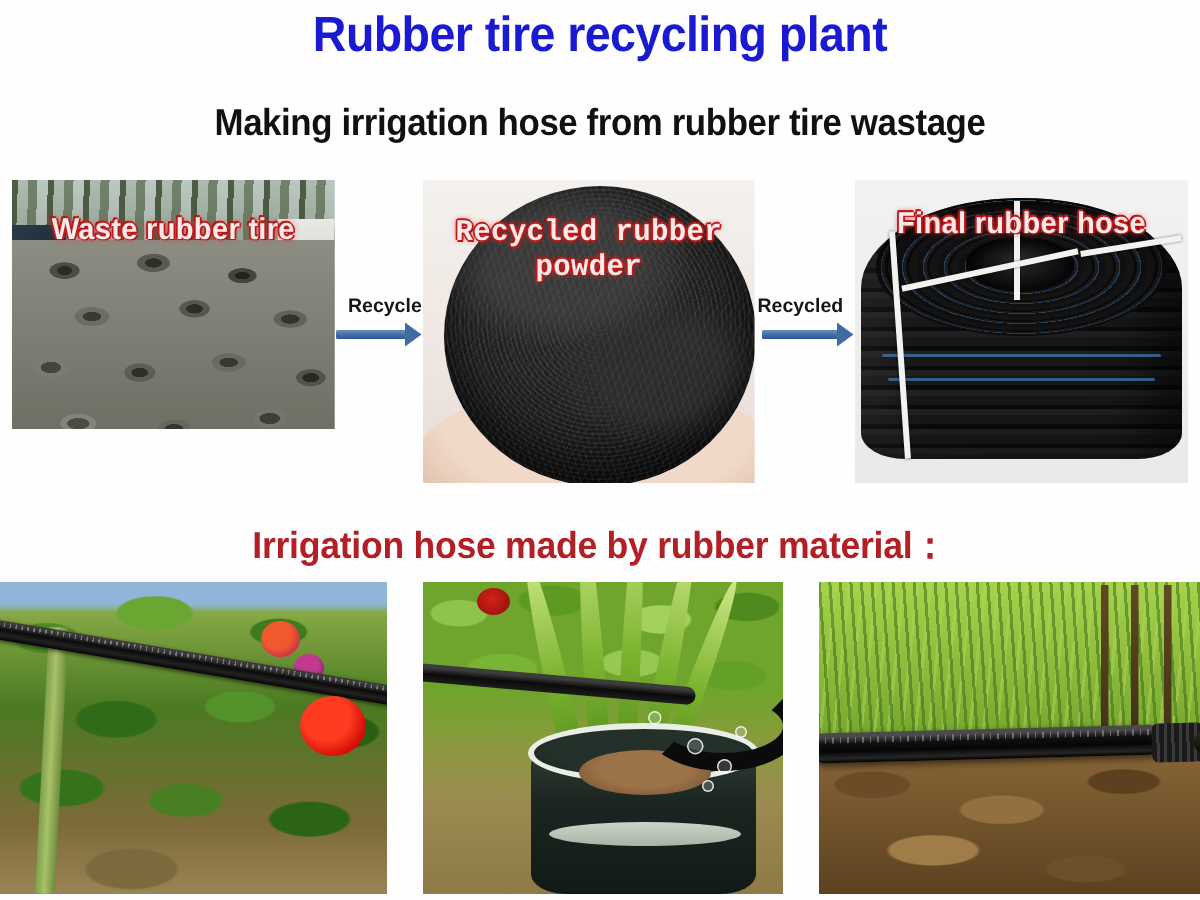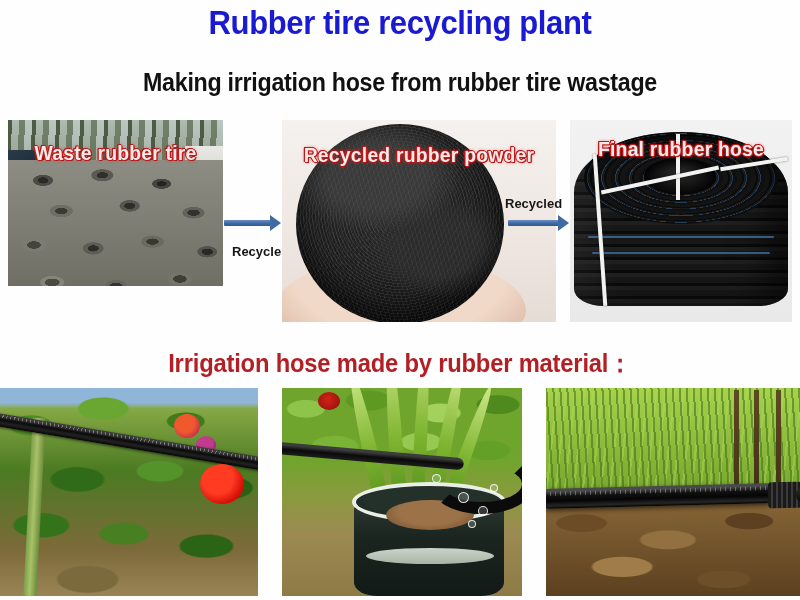--- a/index.html
+++ b/index.html
@@ -131,22 +131,23 @@
       radial-gradient(ellipse 12px 6px at 22% 72%, #4b4b42 0 60%, rgba(0,0,0,0) 64%),
       radial-gradient(ellipse 10px 5px at 50% 74%, #353530 0 60%, rgba(0,0,0,0) 64%),
       radial-gradient(ellipse 11px 6px at 78% 70%, #3f3f37 0 60%, rgba(0,0,0,0) 64%),
       radial-gradient(ellipse 10px 5px at 34% 92%, #2c2c27 0 60%, rgba(0,0,0,0) 64%),
       radial-gradient(ellipse 12px 6px at 64% 94%, #3b3b33 0 60%, rgba(0,0,0,0) 64%);
   }
   #photo-waste-tire .caption { top: 22px; }
 
   
   #photo-rubber-powder {
-    left: 282px; top: 120px; width: 274px; height: 202px;
+    left: 282px; top: 120px; width: 221px; height: 202px;
     background: linear-gradient(180deg,#f4f1ee 0%,#efe7e2 55%,#e6dcd6 100%);
+    font-family: Liberation Mono, monospace;
   }
   #photo-rubber-powder .hand {
     position: absolute; left: -8px; bottom: -26px; width: 252px; height: 92px;
     background: radial-gradient(ellipse at 50% 18%, #f0d9c8 0 60%, #e3c6b2 78%, #dcbca6 100%);
     border-radius: 50% 50% 42% 42% / 60% 60% 40% 40%;
   }
   #photo-rubber-powder .mound {
     position: absolute; left: 14px; top: 4px; width: 208px; height: 200px;
     border-radius: 50%;
     background:
@@ -406,21 +407,21 @@
 <div id="subtitle">Making irrigation hose from rubber tire wastage</div>
 
 <div class="photo" id="photo-waste-tire">
   <div class="trees"></div>
   <div class="shed"></div>
   <div class="darkbox"></div>
   <div class="tires"></div>
   <div class="caption">Waste rubber tire</div>
 </div>
 
-<div class="flow-label" style="left:232px; top:196px;margin-top:48px;">Recycle</div>
+<div class="flow-label" style="left:232px; top:196px;">Recycle</div>
 <div class="flow-arrow" style="left:224px; top:213px; width:58px; height:16px;">
   <div class="shaft" style="width:48px;"></div>
   <div class="head" style="left:46px;"></div>
 </div>
 
 <div class="photo" id="photo-rubber-powder">
   <div class="hand"></div>
   <div class="mound"></div>
   <div class="caption">Recycled rubber powder</div>
 </div>

